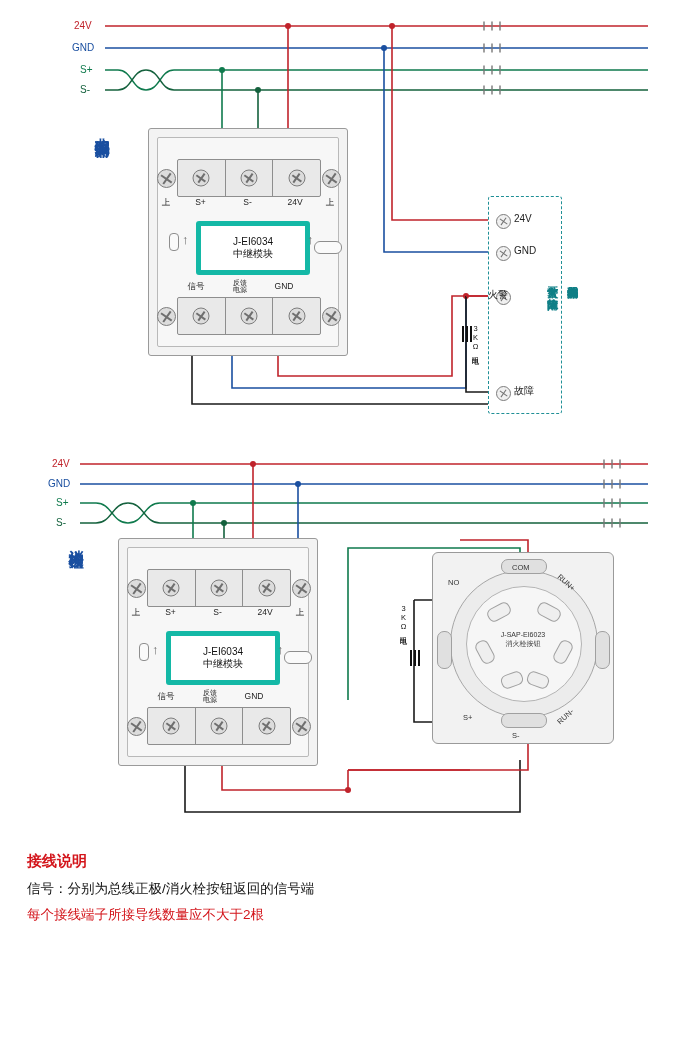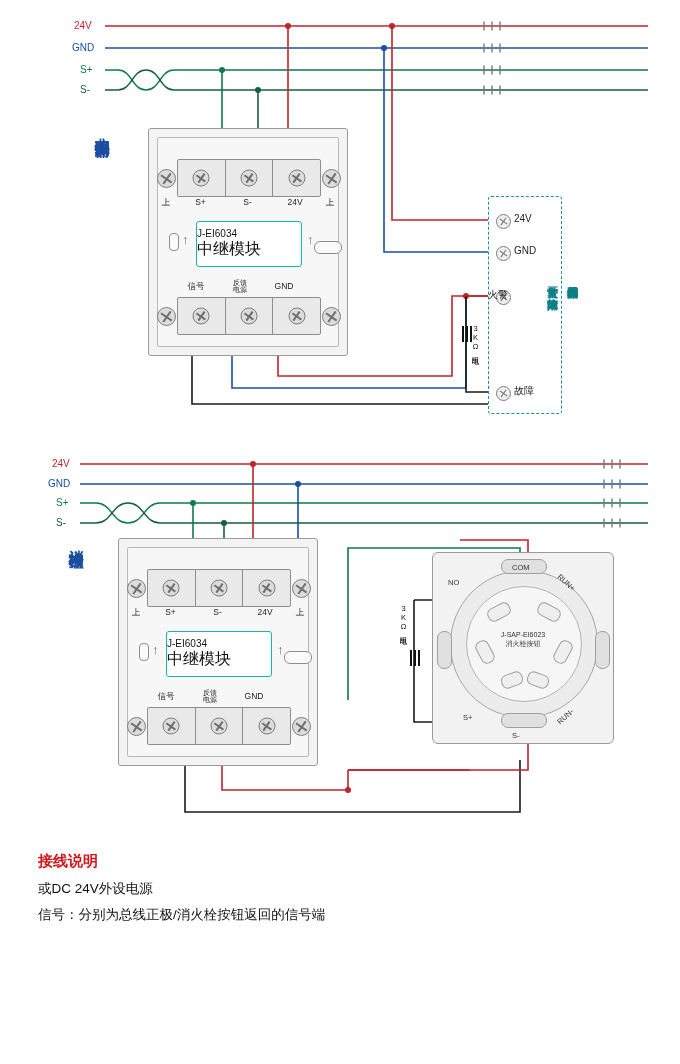--- a/index.html
+++ b/index.html
@@ -33,24 +33,24 @@
          width:15px;height:15px;border-radius:50%;background:#dcdcdc;border:1px solid #7d7d7d;}
   .screw::before,.screw::after{content:"";position:absolute;background:#6f6f6f;}
   .screw::before{left:2px;top:6.5px;width:11px;height:1.5px;transform:rotate(35deg);}
   .screw::after{left:6.5px;top:2px;width:1.5px;height:11px;transform:rotate(35deg);}
   .sidescrew{position:absolute;width:17px;height:17px;border-radius:50%;background:#dcdcdc;border:1px solid #7d7d7d;}
   .sidescrew::before,.sidescrew::after{content:"";position:absolute;background:#6f6f6f;}
   .sidescrew::before{left:2px;top:7.5px;width:13px;height:1.5px;transform:rotate(35deg);}
   .sidescrew::after{left:7.5px;top:2px;width:1.5px;height:13px;transform:rotate(35deg);}
   .tlabel{position:absolute;font-size:8.5px;color:#222;text-align:center;white-space:nowrap;}
   .tlabel.two{font-size:7px;line-height:1.0;}
-  .centerbox{position:absolute;background:#ffffff;border:1px solid #14b8a6;border-radius:3px;
-             display:flex;flex-direction:column;align-items:flex-start;justify-content:center;}
+  .centerbox{position:absolute;background:#ffffff;border:5px solid #14b8a6;border-radius:3px;
+             display:flex;flex-direction:column;align-items:center;justify-content:center;}
   .centerbox .l1{font-size:10px;color:#111;}
-  .centerbox .l2{font-size:16px;color:#111;}
+  .centerbox .l2{font-size:10px;color:#111;}
   .slotA{position:absolute;width:8px;height:16px;border:1px solid #8e8e8e;border-radius:4px;background:#fafafa;}
   .arrowup{position:absolute;font-size:13px;color:#6a6a6a;line-height:1;}
   .pill{position:absolute;width:26px;height:11px;border:1px solid #8e8e8e;border-radius:6px;background:#fafafa;}
 
   
   .dashbox{position:absolute;border:1px dashed #1f8f96;border-radius:3px;background:#fff;}
   .term-circle{position:absolute;width:13px;height:13px;border-radius:50%;background:#f0f0f0;border:1px solid #7d7d7d;}
   .term-circle::before,.term-circle::after{content:"";position:absolute;background:#6f6f6f;}
   .term-circle::before{left:1.5px;top:5.5px;width:9px;height:1.3px;transform:rotate(35deg);}
   .term-circle::after{left:5.5px;top:1.5px;width:1.3px;height:9px;transform:rotate(35deg);}
@@ -60,21 +60,21 @@
 
   
   .device{position:absolute;background:#f2f2f2;border:1px solid #9a9a9a;border-radius:6px;}
   .ring{position:absolute;border-radius:50%;background:#ececec;border:1px solid #a6a6a6;}
   .ring2{position:absolute;border-radius:50%;background:#f6f6f6;border:1px solid #b4b4b4;}
   .dev-label{position:absolute;font-size:7.5px;color:#333;white-space:nowrap;}
   .dev-center{position:absolute;text-align:center;font-size:7px;color:#333;line-height:1.25;}
   .notch{position:absolute;background:#e0e0e0;border:1px solid #a0a0a0;border-radius:7px;}
 
   
-  .legend{position:absolute;left:38px;top:852px;width:630px;}
+  .legend{position:absolute;left:27px;top:852px;width:630px;}
   .legend h3{margin:0 0 8px 0;font-size:15px;color:#d3151b;font-weight:bold;}
   .legend p{margin:0 0 6px 0;font-size:13.5px;line-height:1.45;color:#111;}
   .legend p.warn{color:#d3151b;}
 </style>
 </head>
 <body>
 
 <div class="stage">
 
   <svg class="wires">
@@ -350,17 +350,17 @@
 
   <div class="dev-label" style="left:448px;top:578px;">NO</div>
   <div class="dev-label" style="left:512px;top:563px;">COM</div>
   <div class="dev-label" style="left:556px;top:578px;transform:rotate(42deg);">RUN+</div>
   <div class="dev-label" style="left:556px;top:712px;transform:rotate(-42deg);">RUN-</div>
   <div class="dev-label" style="left:463px;top:713px;">S+</div>
   <div class="dev-label" style="left:512px;top:731px;">S-</div>
 
   <div class="legend">
     <h3>接线说明</h3>
-    <p>或DC 24V外设电源</p>
     <p>信号：分别为总线正极/消火栓按钮返回的信号端</p>
+    <p class="warn">每个接线端子所接导线数量应不大于2根</p>
   </div>
 
 </div>
 
 </body></html>

